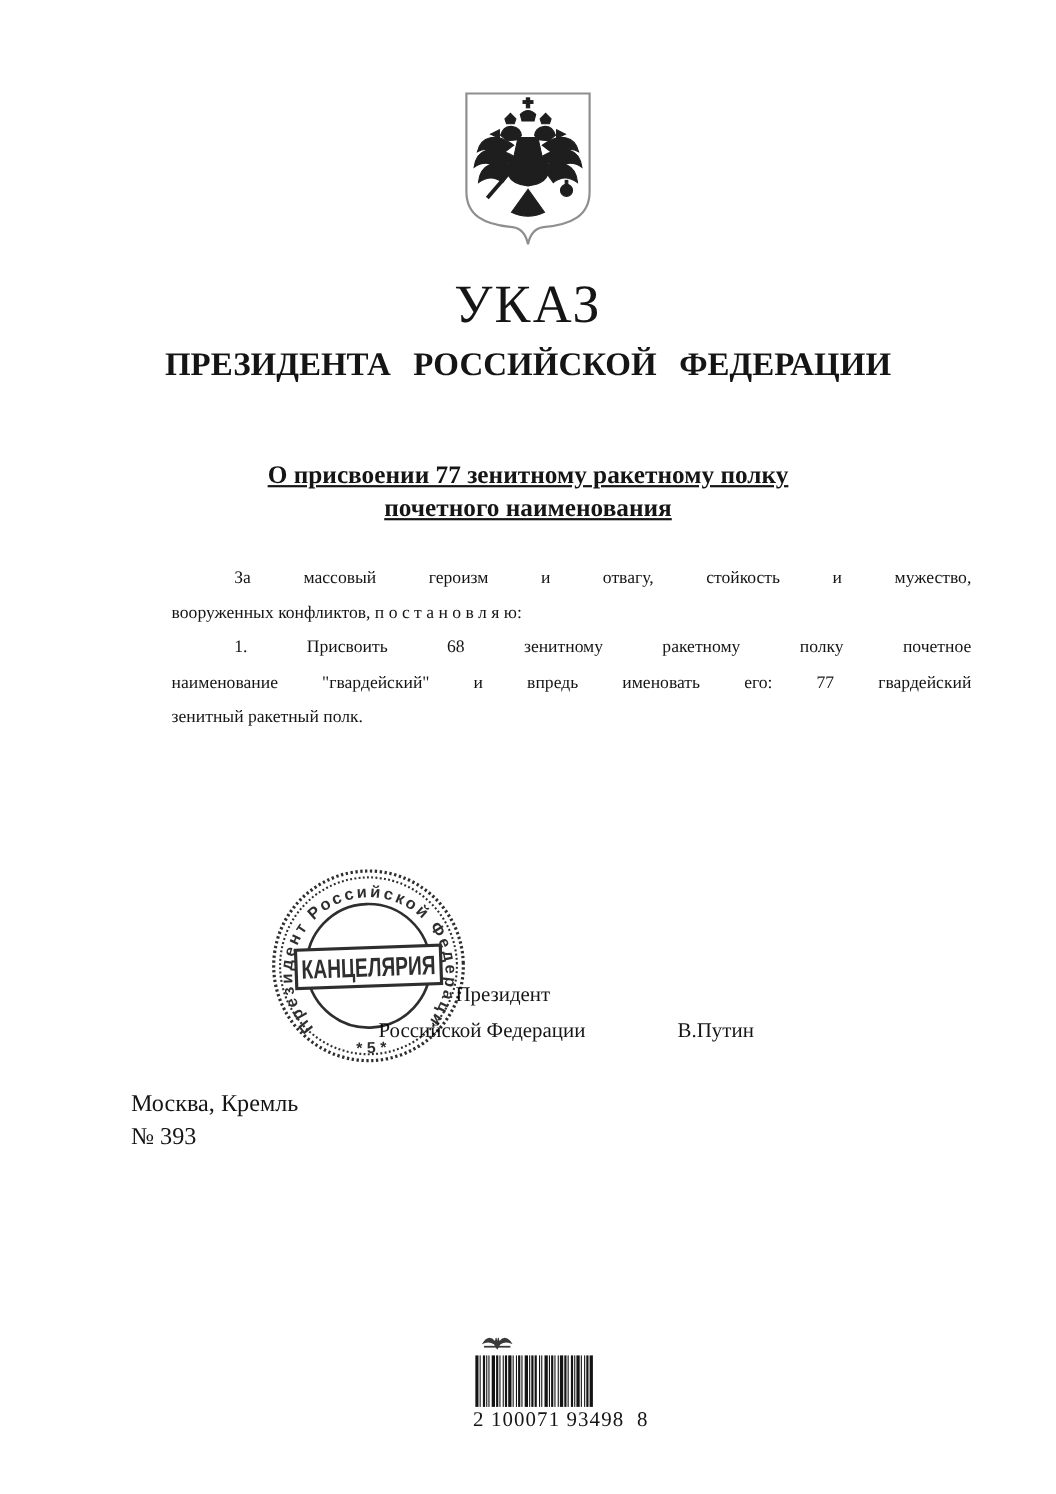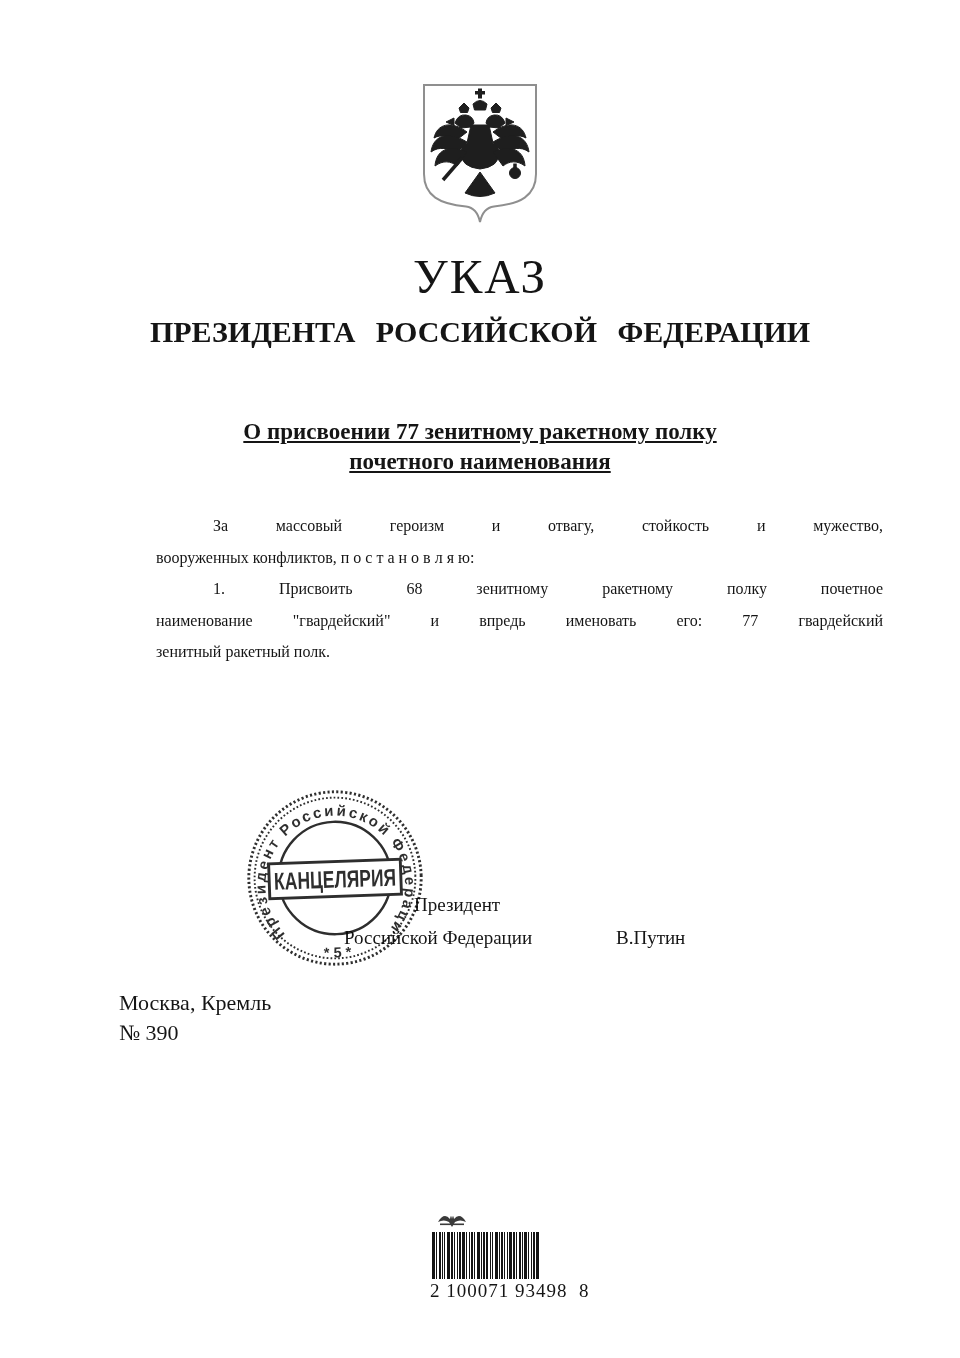--- a/index.html
+++ b/index.html
@@ -137,21 +137,21 @@
         <textPath href="#ringPath" startOffset="0">Президент Российской Федерации</textPath>
       </text>
       <text x="95" y="177" text-anchor="middle" font-family="Liberation Sans, sans-serif" font-size="15" font-weight="bold" fill="#1c1c1c">*  5  *</text>
       <rect x="27" y="78" width="136" height="36" fill="#ffffff" stroke="#1c1c1c" stroke-width="3"></rect>
       <text x="95" y="105" text-anchor="middle" font-family="Liberation Sans, sans-serif" font-size="25" font-weight="bold" fill="#1c1c1c" textLength="126" lengthAdjust="spacingAndGlyphs">КАНЦЕЛЯРИЯ</text>
     </svg>
   </div>
 
   <div class="footer-block">
     <div>Москва, Кремль</div>
-    <div>№ 390</div>
+    <div>№ 393</div>
   </div>
 
   <div class="barcode">
     <svg class="mini-eagle" viewBox="0 0 32 20">
       <path d="M2,13 Q8,3 14,10 Q15,4 16,10 Q17,4 18,10 Q24,3 30,13 Q24,10 19,13 L16,18 L13,13 Q8,10 2,13 Z" fill="#3a3a3a"></path>
       <rect x="4" y="14.5" width="24" height="1.6" fill="#3a3a3a"></rect>
     </svg>
     <svg class="bars" viewBox="0 0 122 47" preserveAspectRatio="none">
       <g id="bar-group" fill="#141414">
           <rect x="0" y="0" width="3" height="47"></rect>

